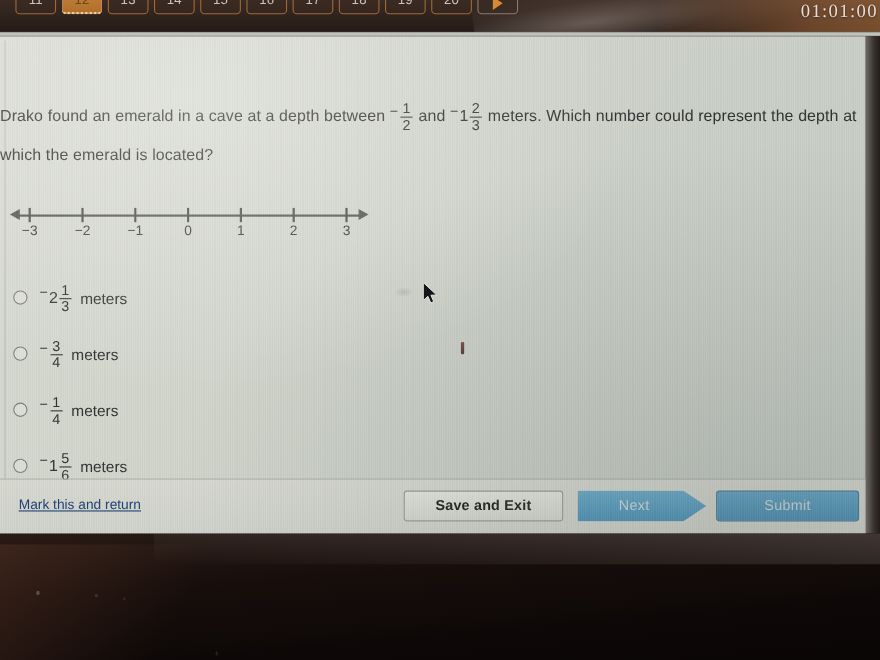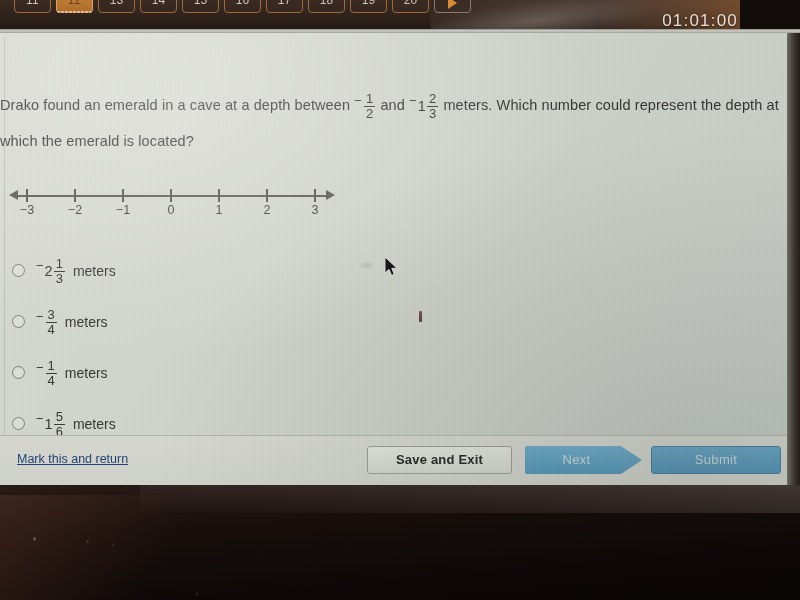--- a/index.html
+++ b/index.html
@@ -13,21 +13,21 @@
 
   #root {
     position: relative;
     width: 800px; height: 600px;
     background: #120c0a;
   }
 
   
   .top-strip {
     position: absolute;
-    left: 0; top: 0; width: 740px; height: 30px;
+    left: 0; top: 0; width: 800px; height: 30px;
     background: linear-gradient(180deg, #3a2b23 0%, #2e221c 55%, #241a16 100%);
     overflow: hidden;
   }
   .top-glare {
     position: absolute;
     left: 430px; top: -16px; width: 300px; height: 52px;
     background: radial-gradient(ellipse at 35% 60%, rgba(215,200,190,.35) 0%, rgba(150,130,120,.12) 45%, rgba(0,0,0,0) 75%);
     transform: rotate(-7deg);
     pointer-events: none;
   }
@@ -72,26 +72,27 @@
     position: absolute;
     left: 13px; top: 9px;
     width: 0; height: 0;
     border-left: 9px solid #d98b33;
     border-top: 6px solid transparent;
     border-bottom: 6px solid transparent;
   }
 
   .timer {
     position: absolute;
-    right: 2px; top: 11px;
+    right: 2px; top: 0;
     color: #e8ded6;
     font-size: 17px;
     letter-spacing: 1.2px;
     z-index: 4;
     text-shadow: 0 1px 2px rgba(0,0,0,.5);
+    font-family: Liberation Serif, serif;
   }
 
   
   .screen-top-edge {
     position: absolute;
     left: 0; top: 29px; width: 800px; height: 4px;
     background: linear-gradient(180deg, #8d8d88 0%, #cfcfc8 45%, #9c9c96 100%);
   }
 
   .page {

